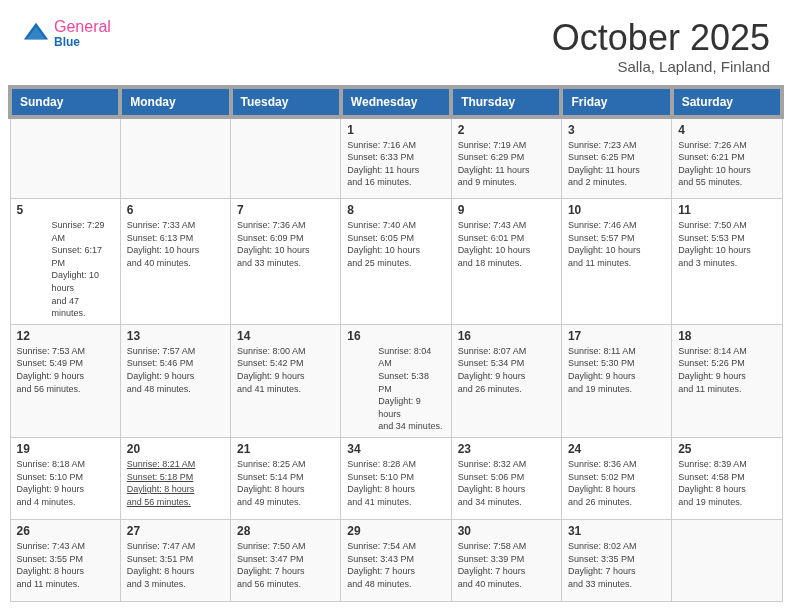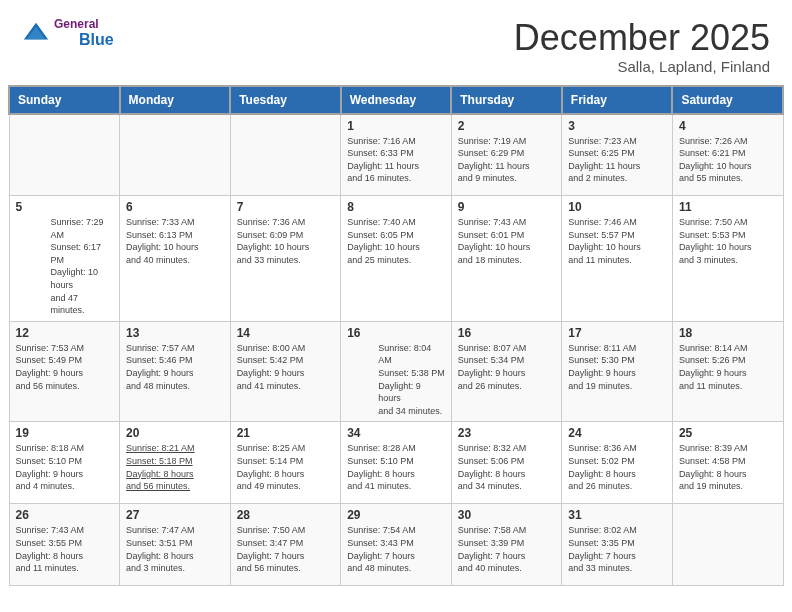--- a/index.html
+++ b/index.html
@@ -25,29 +25,28 @@
     .logo {
       display: flex;
       align-items: center;
     }
     .logo-text {
       display: flex;
       flex-direction: column;
       line-height: 1.1;
     }
     .logo-general {
+      font-size: 16px;
+      font-weight: normal;
+      color: #ec4899;
+    }
+    .logo-blue {
       font-size: 12px;
       font-weight: bold;
-      color: #701a75;
-    }
-    .logo-blue {
-      font-size: 16px;
-      font-weight: bold;
       color: #1a6bb5;
-      margin-left: 25px;
     }
     .logo-icon {
       width: 28px;
       height: 28px;
       margin-right: 4px;
     }
     .title-section {
       text-align: right;
     }
     .month-title {
@@ -65,21 +64,21 @@
       margin: 0 8px 8px 8px;
       border-collapse: collapse;
     }
     thead tr th {
       background-color: #2b6cb0;
       color: #fff;
       font-size: 12px;
       font-weight: bold;
       text-align: left;
       padding: 6px 8px;
-      border: 2px solid #a3a3a3;
+      border: 4px solid #a3a3a3;
     }
     tbody tr td {
       border: 1px solid #ccc;
       vertical-align: top;
       padding: 4px 6px;
       font-size: 9.5px;
       color: #333;
       width: 14.28%;
       min-height: 80px;
       height: 82px;
@@ -115,21 +114,21 @@
       <svg class="logo-icon" viewBox="0 0 30 30" xmlns="http://www.w3.org/2000/svg">
         <polygon points="15,4 28,22 2,22" fill="#1a6bb5"></polygon>
         <polygon points="15,8 25,22 5,22" fill="#4a9fd4" opacity="0.5"></polygon>
       </svg>
       <div class="logo-text">
         <span class="logo-general">General</span>
         <span class="logo-blue">Blue</span>
       </div>
     </div>
     <div class="title-section">
-      <div class="month-title">December 2025</div>
+      <div class="month-title">October 2025</div>
       <div class="location-title">Salla, Lapland, Finland</div>
     </div>
   </div>
 
   <table>
     <thead>
       <tr>
         <th>Sunday</th>
         <th>Monday</th>
         <th>Tuesday</th>

